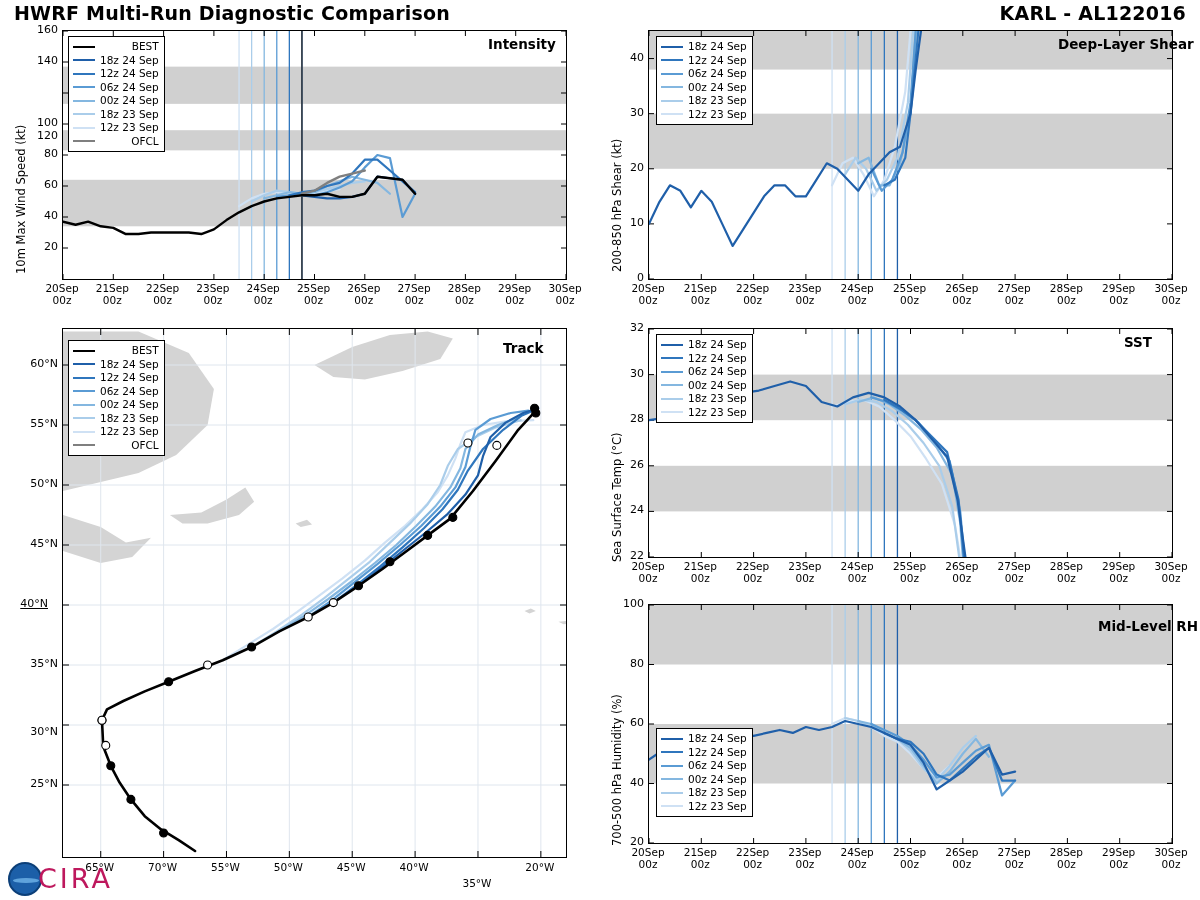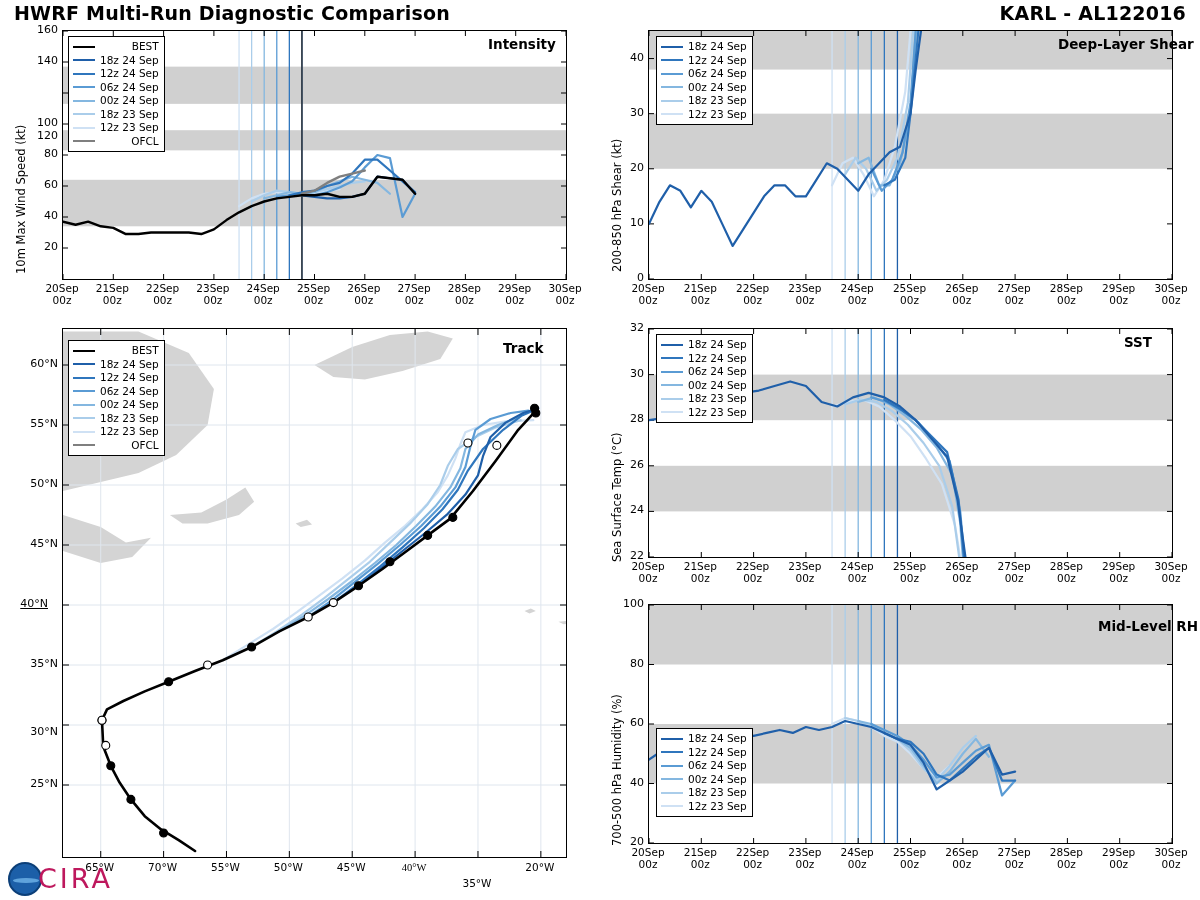--- a/index.html
+++ b/index.html
@@ -374,21 +374,21 @@
         <div class="ytick" style="left: 14px; top: 155px; width: 44px;">50°N</div>
         <div class="ytick" style="left: 14px; top: 95px; width: 44px;">55°N</div>
         <div class="ytick" style="left: 14px; top: 35px; width: 44px;">60°N</div>
       </div>
     <div id="trk-xticks">
         <div class="xtick" style="left: 75.725px; top: 540px; width: 48px;">65°W</div>
         <div class="xtick" style="left: 138.6px; top: 540px; width: 48px;">70°W</div>
         <div class="xtick" style="left: 201.475px; top: 540px; width: 48px;">55°W</div>
         <div class="xtick" style="left: 264.35px; top: 540px; width: 48px;">50°W</div>
         <div class="xtick" style="left: 327.225px; top: 540px; width: 48px;">45°W</div>
-        <div class="xtick" style="left: 390.1px; top: 540px; width: 48px; font-family: Liberation Serif, serif;">40°W</div>
+        <div class="xtick" style="left: 390.1px; top: 540px; width: 48px;">40°W</div>
         <div class="xtick" style="left: 452.975px; top: 556px; width: 48px;">35°W</div>
         <div class="xtick" style="left: 515.85px; top: 540px; width: 48px;">20°W</div>
       </div>
     <div class="legend" id="legend-track" style="left:68px;top:18px;">
         <div class="row">
           <div class="swatch" style="border-top-color: rgb(0, 0, 0);"></div>
           <div class="lbl">BEST</div>
         </div>
         <div class="row">
           <div class="swatch" style="border-top-color: rgb(31, 95, 169);"></div>

